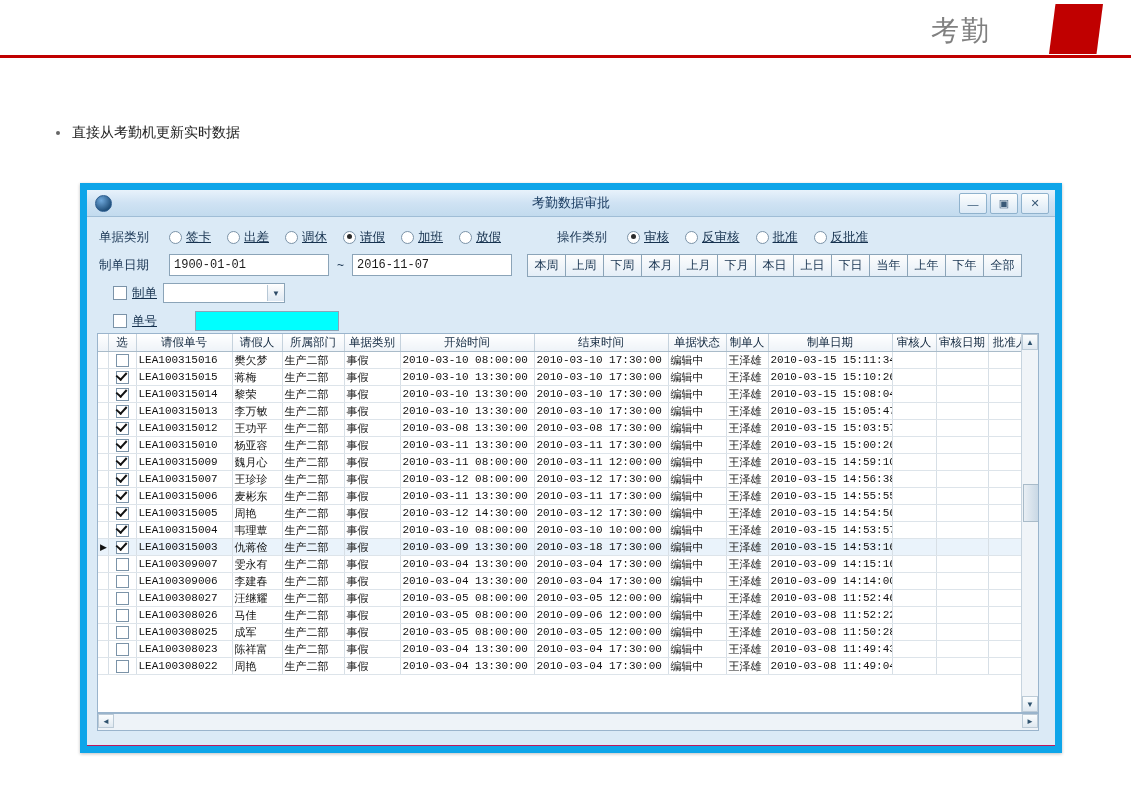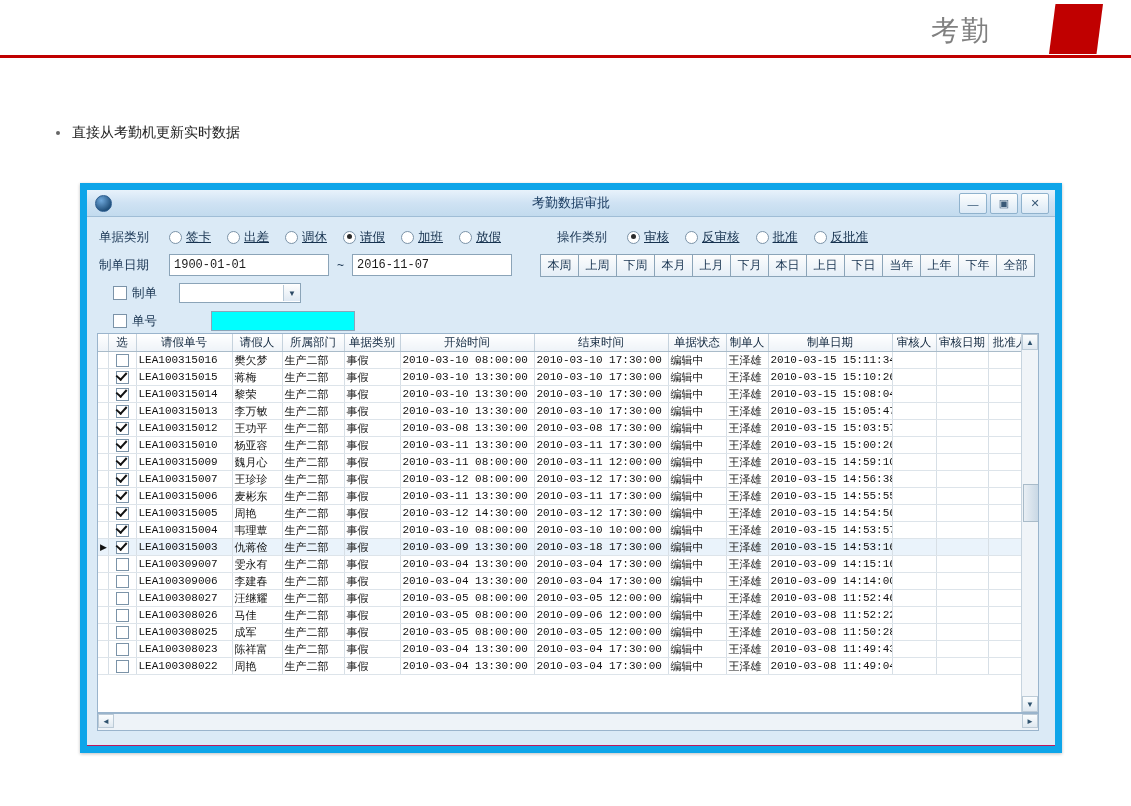--- a/index.html
+++ b/index.html
@@ -167,21 +167,22 @@
     left: 2.5px; top: 2.5px;
     width: 5px; height: 5px;
     border-radius: 50%;
     background: #2b2b2b;
   }
   .radio span.lbl { font-size: 12.5px; text-decoration: underline; }
 
   .check {
     display: inline-flex;
     align-items: center;
-    margin-right: 22px;
+    margin-right: 6px;
+    text-decoration: underline;
   }
   .check .box {
     width: 12px; height: 12px;
     border: 1px solid #7b93a8;
     background: #fff;
     margin-right: 5px;
   }
 
   .txtbox {
     height: 18px;
@@ -204,21 +205,21 @@
     border: 1px solid #8ba4b8;
     background: linear-gradient(to bottom, #fdfdfd, #e4eef7);
     font-size: 12px;
     color: #16324f;
     display: inline-flex;
     align-items: center;
     justify-content: center;
     padding: 0 4px;
     margin-left: -1px;
   }
-  .btn:first-of-type { margin-left: 18px; }
+  .btn:first-of-type { margin-left: 5px; }
 
   .combo {
     width: 120px;
     height: 18px;
     border: 1px solid #8ba4b8;
     background: #fff;
     display: inline-flex;
     align-items: center;
     justify-content: flex-end;
     padding-right: 0;

